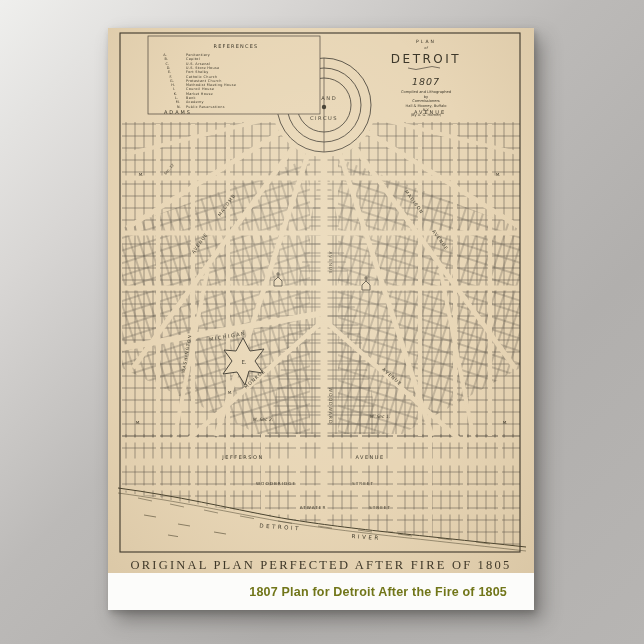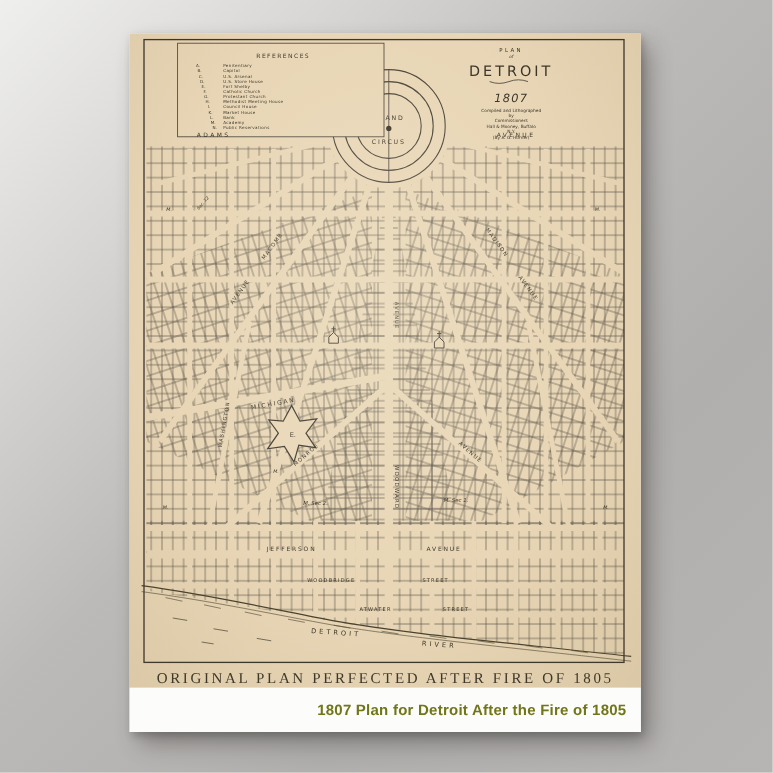--- a/index.html
+++ b/index.html
@@ -15,21 +15,21 @@
   }
   .map-print{position:relative;width:426px;height:545px;background:#e8d6b6;}
   .map-print svg{display:block;}
   .age-overlay{
     position:absolute;left:0;top:0;width:426px;height:545px;pointer-events:none;
     background:radial-gradient(ellipse at 48% 42%, rgba(255,250,232,0.20) 0%, rgba(255,250,232,0.0) 55%, rgba(120,92,48,0.12) 100%);
   }
   .caption-band{
     width:426px;height:37px;background:#fcfcfa;
     display:flex;align-items:center;justify-content:flex-end;
-    box-sizing:border-box;padding-right:12px;
+    box-sizing:border-box;padding-right:27px;
   }
   .caption-band span{
     font-family:"Liberation Sans","DejaVu Sans",sans-serif;
     font-weight:bold;font-size:12.5px;color:#717619;letter-spacing:0.2px;
   }
   text{fill:#3b3629;font-family:"DejaVu Sans",sans-serif;}
   .serifcap{font-family:"Liberation Serif","DejaVu Serif",serif;}
 </style>
 </head>
 <body>

